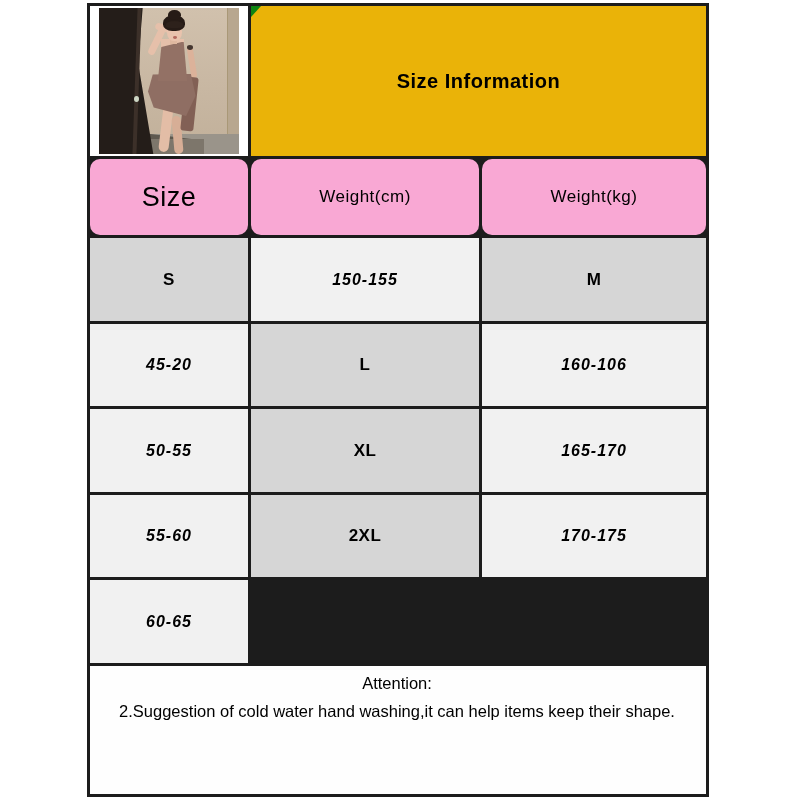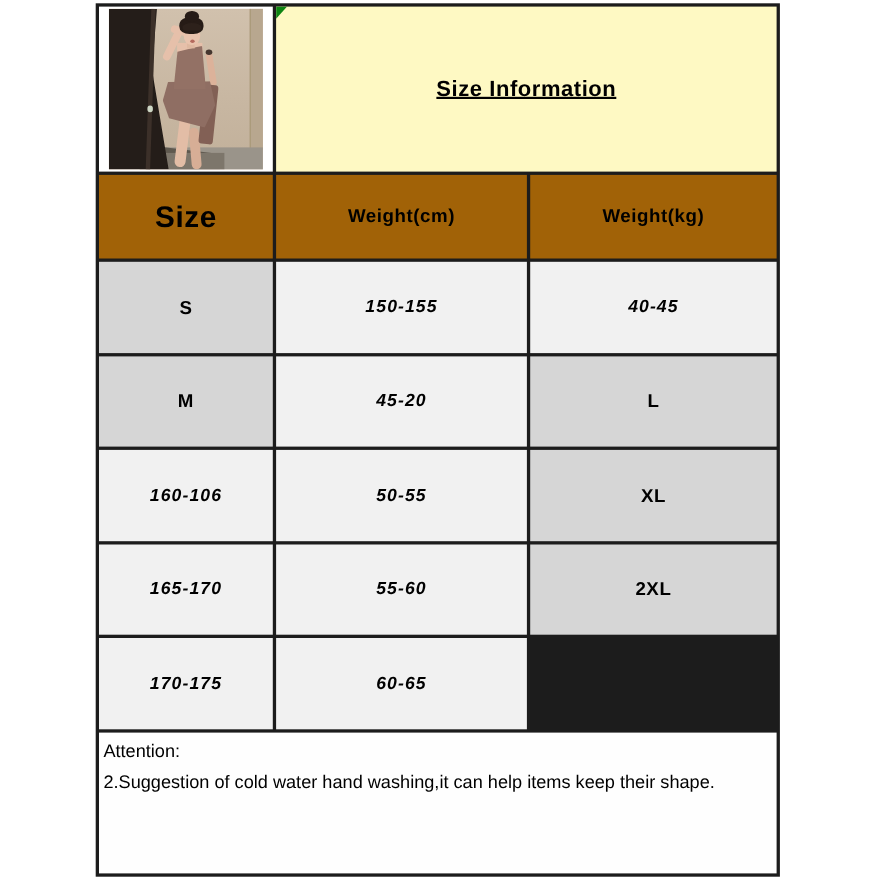--- a/index.html
+++ b/index.html
@@ -10,33 +10,33 @@
   
   .sheet{
     position:absolute;left:87px;top:3px;width:622px;height:794px;box-sizing:border-box;
     background:#1c1c1c;display:grid;
     grid-template-columns:158px 228px 224px;
     grid-template-rows:150px 76px 83px 82px 83px 82px 83px 128px;
     gap:3px;padding:3px;
   }
   .cell{display:flex;align-items:center;justify-content:center;box-sizing:border-box;overflow:hidden;}
   .photo-cell{background:#ffffff;padding:2px 9px 1px 9px;display:block;}
-  .title-cell{background:#fef9c3;position:relative;grid-column:2 / span 2;text-decoration:underline;}
+  .title-cell{background:#eab308;position:relative;grid-column:2 / span 2;}
   .title-text{font-size:20px;font-weight:bold;letter-spacing:.5px;}
   .flag{position:absolute;left:0;top:0;width:0;height:0;
     border-top:11px solid #0d8512;border-right:10px solid transparent;}
-  .hdr{background:#a16207;font-weight:bold;}
+  .hdr{background:#f9a8d4;font-weight:normal;border-radius:10px;}
   .hdr-size{font-size:27px;letter-spacing:.5px;}
   .hdr-col{font-size:17px;letter-spacing:.5px;}
   .rowlabel{background:#d6d6d6;font-weight:bold;font-size:17px;letter-spacing:.5px;}
   .val{background:#f1f1f1;font-size:16px;font-weight:bold;letter-spacing:1px;font-style:italic;}
   .attention{
     grid-column:1 / span 3;background:#fefefe;
     display:block;padding:3px 6px 0 4px;
-    font-size:16.5px;line-height:28px;
+    font-size:16.5px;line-height:28px;text-align:center;
   }
   
   .photo{position:relative;width:100%;height:146px;overflow:hidden;
     background:linear-gradient(180deg,#d1c1ad 0%,#c8b7a2 55%,#c1b09a 100%);}
   .photo *{position:absolute;}
   .ph-corner{right:0;top:0;width:8%;height:88%;background:#b8a78f;border-left:1px solid #a99877;}
   .ph-floor{left:0;bottom:0;width:100%;height:14%;background:#9a948a;}
   .ph-steps{left:0;bottom:0;width:72%;height:24%;background:#5f594f;
     clip-path:polygon(0 25%,100% 60%,100% 100%,0 100%);}
   .ph-steps2{left:20%;bottom:0;width:55%;height:10%;background:#7d766b;}
@@ -100,21 +100,20 @@
       <span class="flag"></span>
       <span class="title-text">Size Information</span>
     </div>
 
     <div class="cell hdr hdr-size">Size</div>
     <div class="cell hdr hdr-col">Weight(cm)</div>
     <div class="cell hdr hdr-col">Weight(kg)</div>
 
     <div class="cell rowlabel">S</div>
     <div class="cell val">150-155</div>
-    <div class="cell val">40-45</div>
 
     <div class="cell rowlabel">M</div>
     <div class="cell val">45-20</div>
 
     <div class="cell rowlabel">L</div>
     <div class="cell val">160-106</div>
     <div class="cell val">50-55</div>
 
     <div class="cell rowlabel">XL</div>
     <div class="cell val">165-170</div>

